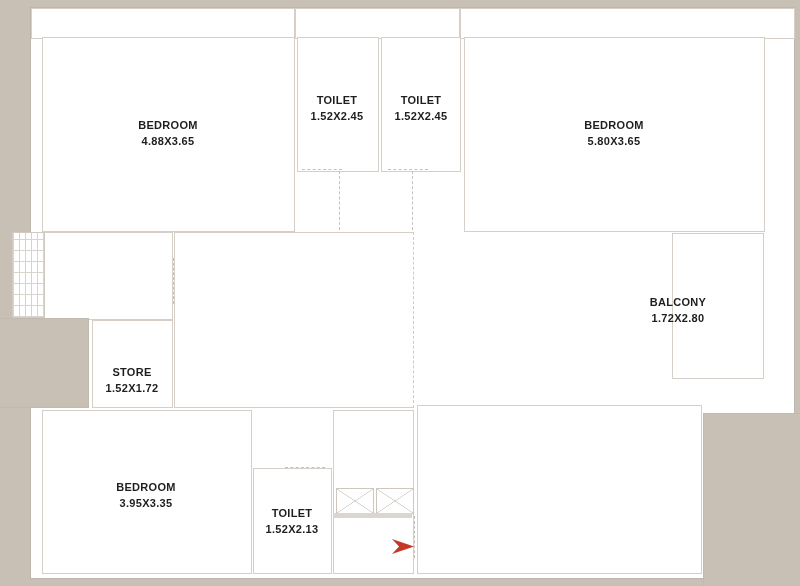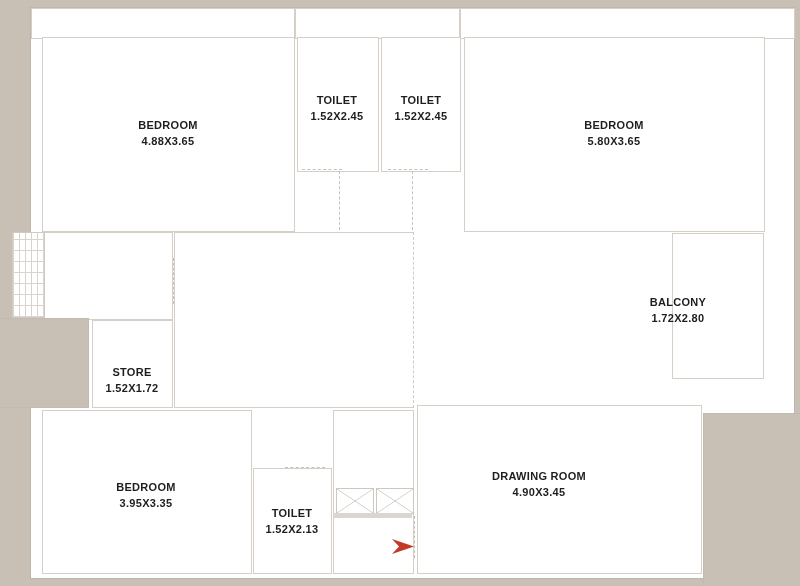--- a/index.html
+++ b/index.html
@@ -110,18 +110,14 @@
     <div>1.72X2.80</div>
   </div>
   <div class="abs label" style="left:146px;top:495px;">
     <div>BEDROOM</div>
     <div>3.95X3.35</div>
   </div>
   <div class="abs label" style="left:292px;top:521px;">
     <div>TOILET</div>
     <div>1.52X2.13</div>
   </div>
-  <div class="abs label" style="left:539px;top:484px;">
-    <div>DRAWING ROOM</div>
-    <div>4.90X3.45</div>
-  </div>
 
 </div>
 
 </body></html>

